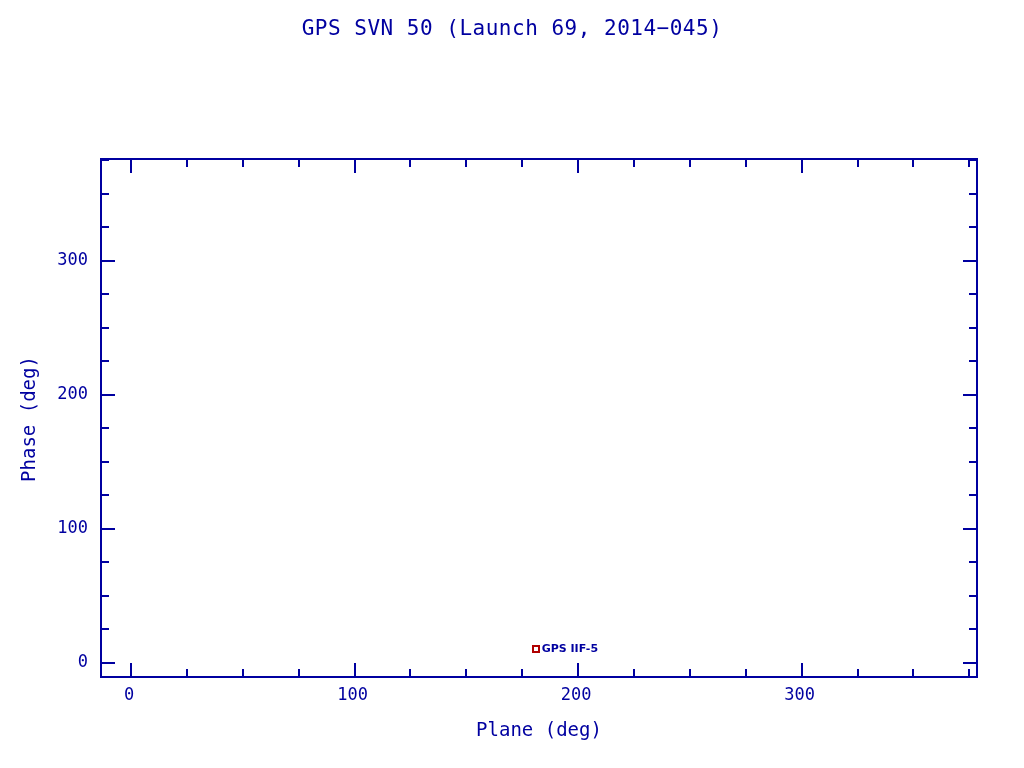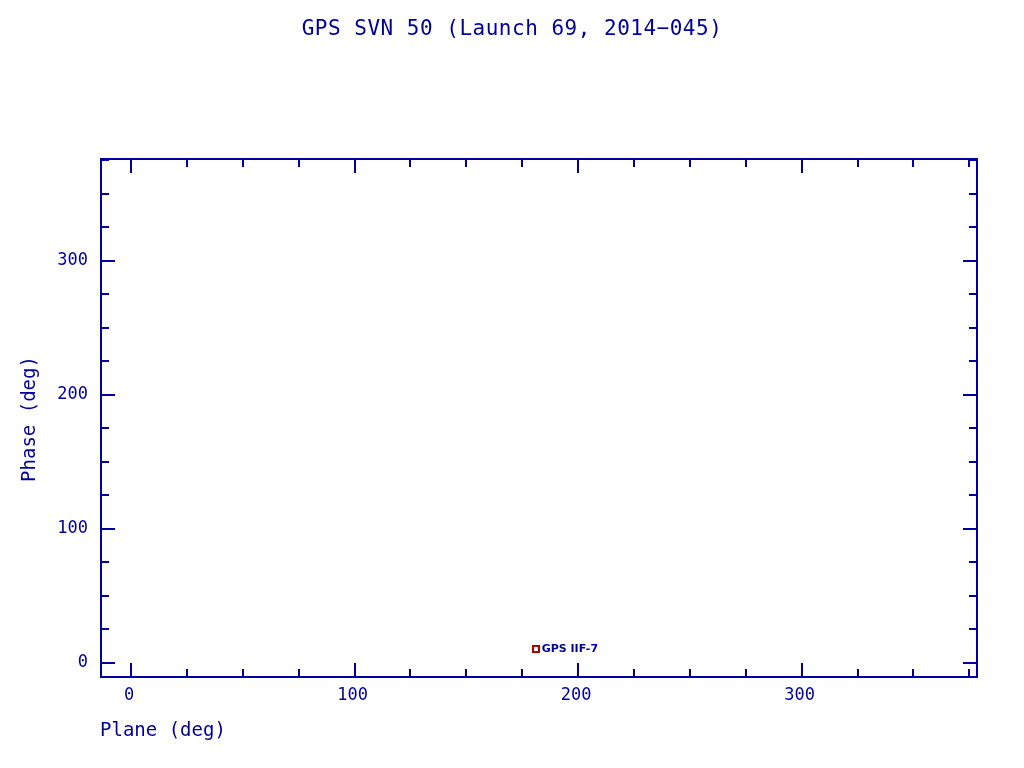--- a/index.html
+++ b/index.html
@@ -105,20 +105,21 @@
     right: 936px;
     text-align: right;
   }
 
   
   #xlabel {
     position: absolute;
     left: 100px;
     width: 878px;
     top: 718px;
+    text-align: center;
     color: #0000a0;
     font-family: "DejaVu Sans Mono", monospace;
     font-size: 19px;
     white-space: pre;
   }
   #ylabel {
     position: absolute;
     left: -192px;
     top: 408px;
     width: 440px;
@@ -226,21 +227,21 @@
         <div class="tick tick-y major" style="top: 99.5195px;"></div>
         <div class="tick tick-yright major" style="top: 99.5195px;"></div>
         <div class="tick tick-y minor" style="top: 66.013px;"></div>
         <div class="tick tick-yright minor" style="top: 66.013px;"></div>
         <div class="tick tick-y minor" style="top: 32.5065px;"></div>
         <div class="tick tick-yright minor" style="top: 32.5065px;"></div>
         <div class="tick tick-y minor" style="top: -1px;"></div>
         <div class="tick tick-yright minor" style="top: -1px;"></div>
         <div class="datapoint" style="left: 433.647px; top: 489.195px;">
           <div class="marker" style="border-color: rgb(176, 0, 0);"></div>
-          <div class="point-label" style="color: rgb(0, 0, 160);">GPS IIF-7</div>
+          <div class="point-label" style="color: rgb(0, 0, 160);">GPS IIF-5</div>
         </div>
       </div>
   </div>
 
   <div id="xlabel">Plane (deg)</div>
 
   <div id="ylabel">Phase (deg)</div>
 
 <div class="ticklabel xticklabel" style="left: 129.059px;">0</div>
     <div class="ticklabel xticklabel" style="left: 352.588px;">100</div>

